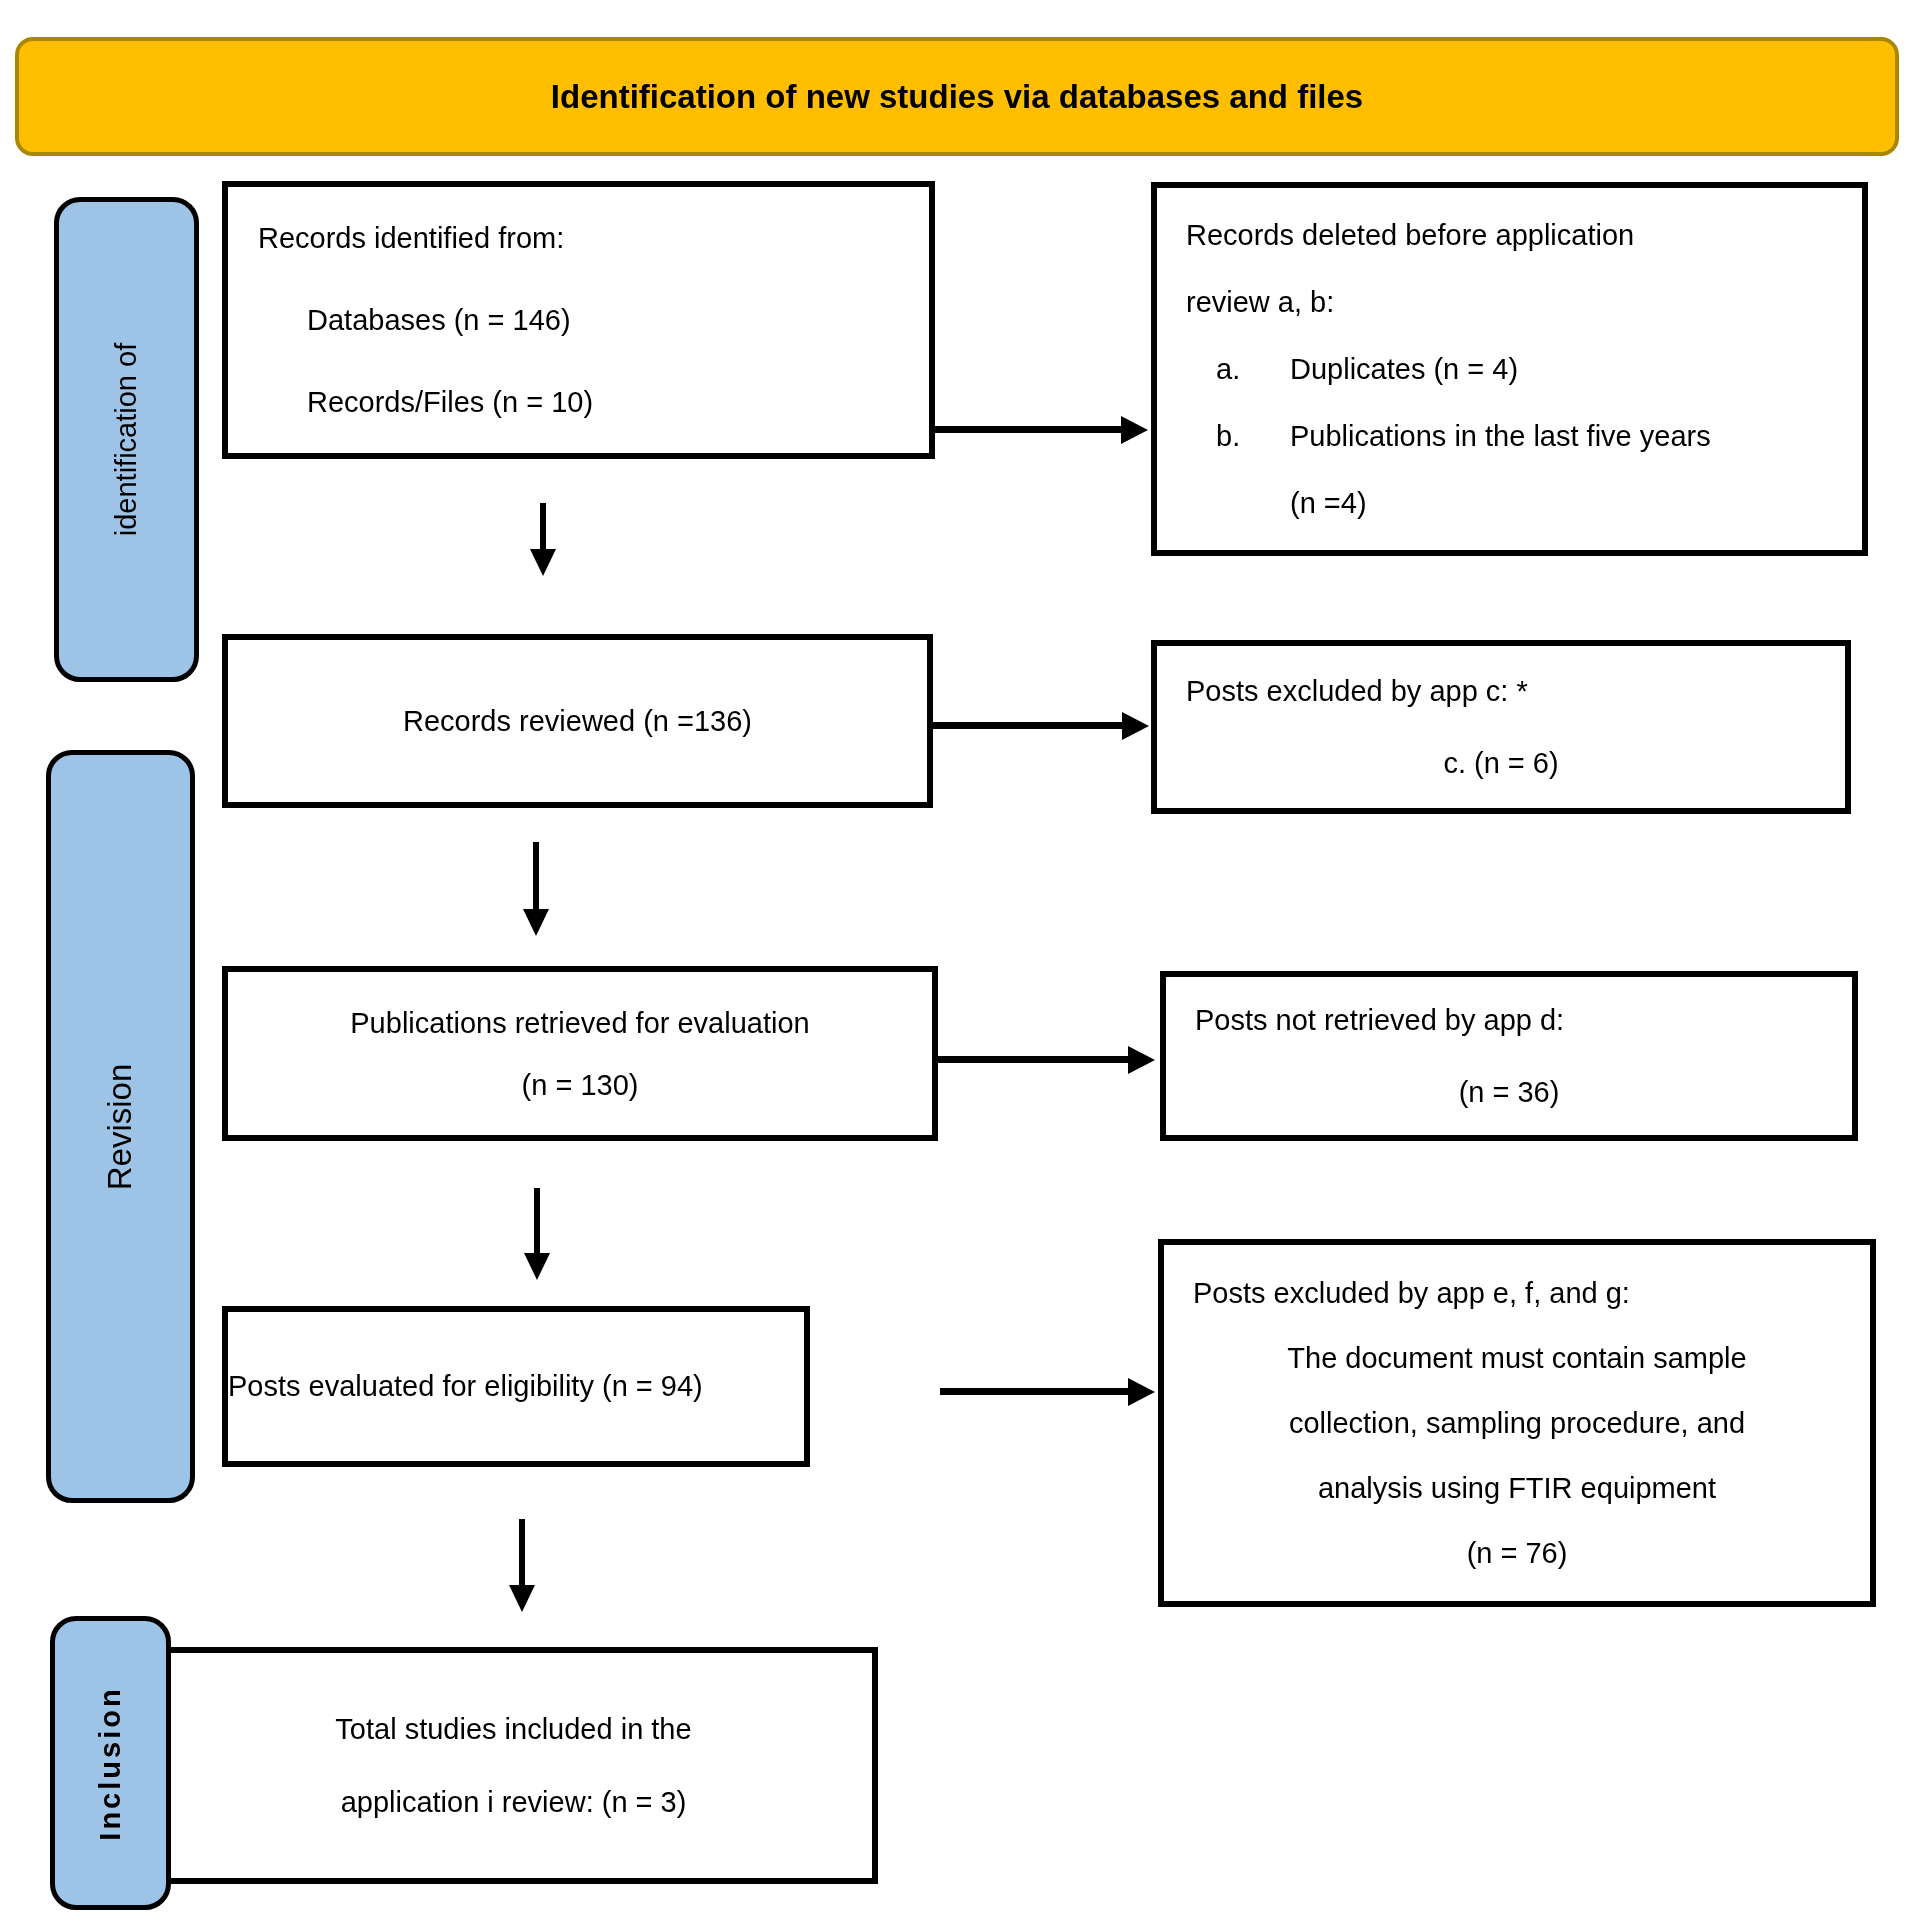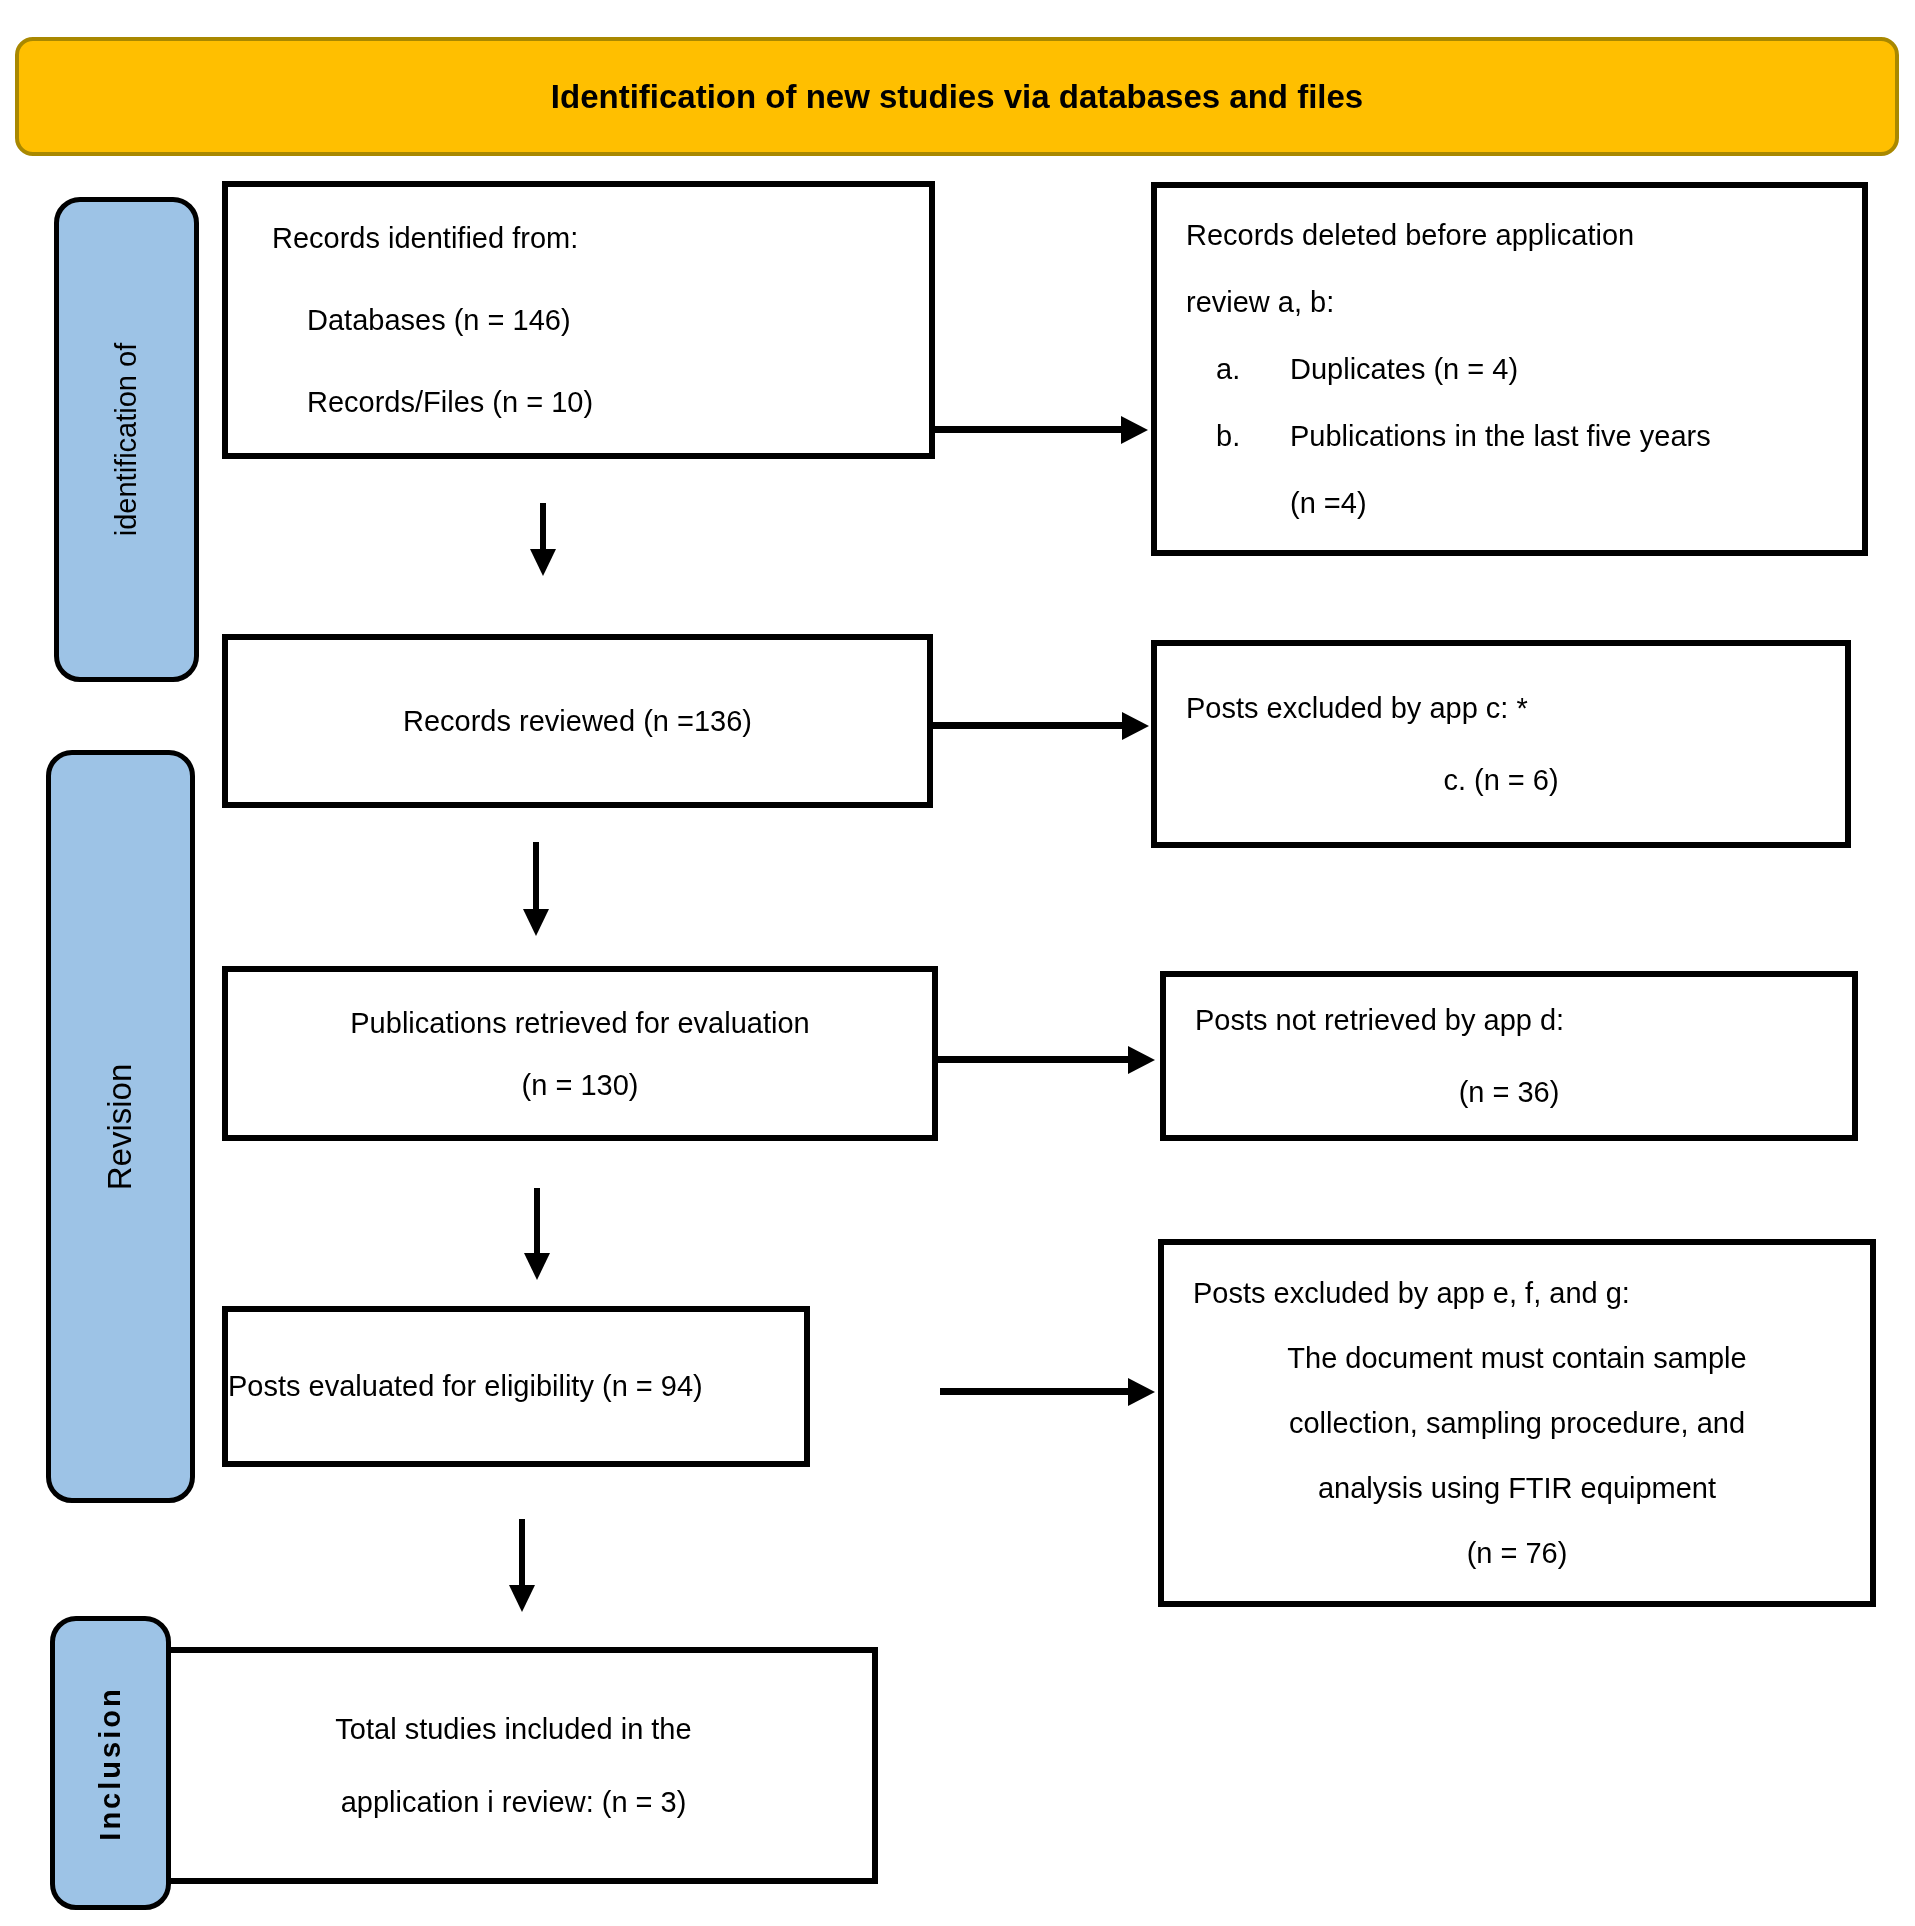--- a/index.html
+++ b/index.html
@@ -33,31 +33,31 @@
   #blue-revision       { left:46px;  top:750px; width:149px; height:753px; font-size:33px; }
   #blue-inclusion      { left:50px; top:1616px; width:121px; height:294px;  font-size:29px; font-weight:bold; letter-spacing:3px; }
 
   
   .wbox {
     position:absolute; background:#ffffff; border:6px solid #000;
     box-sizing:border-box; font-size:29px; z-index:2;
     display:flex; flex-direction:column; justify-content:center;
   }
   #box1 { left:222px; top:181px;  width:713px; height:278px; line-height:82px; }
-  #box1 .indent0 { padding-left:44px; }
+  #box1 .indent0 { padding-left:30px; }
   #box1 .indent1 { padding-left:79px; }
 
   #box2 { left:222px; top:634px; width:711px; height:174px; text-align:center; }
   #box3 { left:222px; top:966px; width:716px; height:175px; line-height:62px; text-align:center; }
   #box4 { left:222px; top:1306px; width:588px; height:161px; }
   #box5 { left:149px; top:1647px; width:729px; height:237px; line-height:73px; text-align:center; }
 
   
   #rbox1 { left:1151px; top:182px;  width:717px; height:374px; line-height:67px; }
-  #rbox2 { left:1151px; top:640px; width:700px; height:208px; line-height:72px; }
+  #rbox2 { left:1151px; top:640px; width:700px; height:174px; line-height:72px; }
   #rbox3 { left:1160px; top:971px; width:698px; height:170px; line-height:72px; }
   #rbox4 { left:1158px; top:1239px; width:718px; height:368px; line-height:65px; }
 
   .line-left   { padding-left:29px; }
   .line-center { text-align:center; }
   .list-item   { display:flex; padding-left:59px; }
   .list-item .marker { width:74px; flex:0 0 74px; }
   .hang { padding-left:133px; }
 
   

